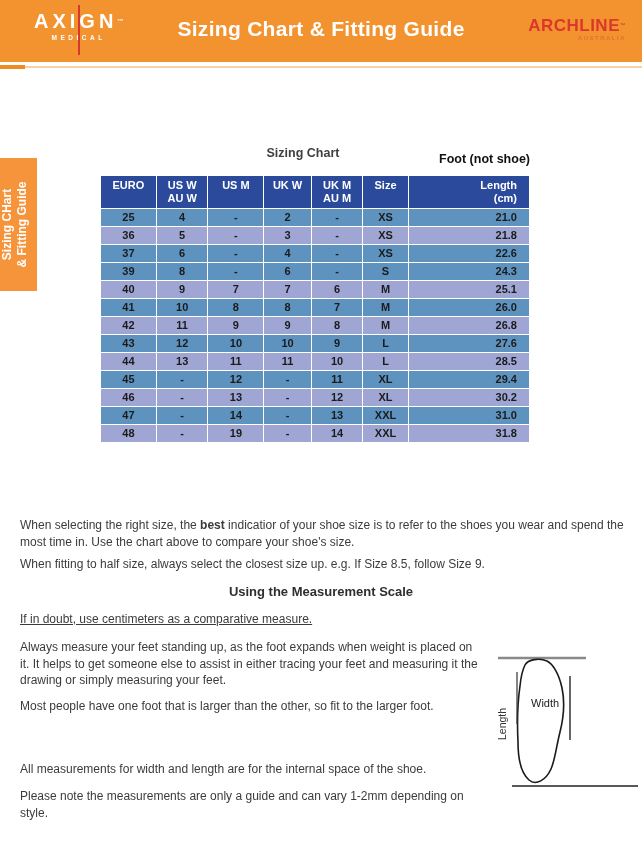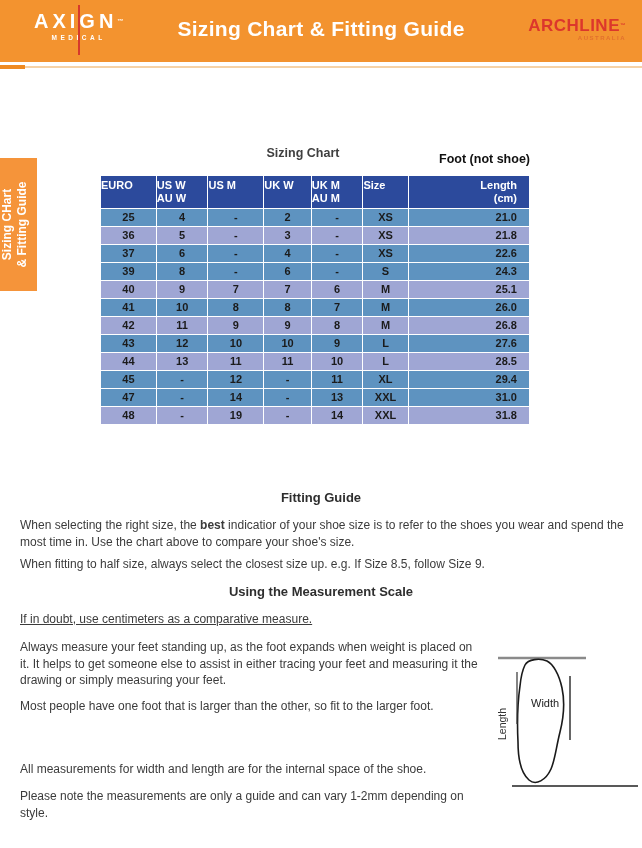--- a/index.html
+++ b/index.html
@@ -30,21 +30,21 @@
     font-size:12px; line-height:15px; }
 
   
   .chart-title { position:absolute; left:188px; top:146px; width:230px; text-align:center;
     font-size:12.5px; font-weight:bold; color:#3f3f3f; }
   .foot-note { position:absolute; right:112px; top:152px; font-size:12.5px; font-weight:bold; color:#111; }
 
   table.size-table { position:absolute; left:100px; top:175px; width:430px;
     border-collapse:separate; border-spacing:1.5px; background:#fff; table-layout:fixed; }
   .size-table th { background:#2C4A9C; color:#fff; font-size:11px; font-weight:bold;
-    vertical-align:top; padding:3px 0 3px 0; line-height:13px; text-align:left; }
+    vertical-align:top; padding:3px 0 3px 0; line-height:13px; text-align:center; }
   .size-table th.len, .size-table td.len { text-align:right; padding-right:12px; }
   .size-table td { font-size:11px; font-weight:600; color:#1b1b1b; text-align:center;
     padding:1px 0; line-height:15px; }
   .size-table tr.row-blue td { background:#5E93C0; }
   .size-table tr.row-lav  td { background:#9FA6D4; }
   .l2 { display:block; }
   .l2:empty { display:none; }
   col.c0{width:13%} col.c1{width:12%} col.c2{width:13%} col.c3{width:11%}
   col.c4{width:12%} col.c5{width:10.5%} col.c6{width:28.5%}
 
@@ -201,20 +201,29 @@
         </tr>
         <tr class="row-blue">
           <td>45</td>
           <td>-</td>
           <td>12</td>
           <td>-</td>
           <td>11</td>
           <td>XL</td>
           <td class="len">29.4</td>
         </tr>
+        <tr class="row-lav">
+          <td>46</td>
+          <td>-</td>
+          <td>13</td>
+          <td>-</td>
+          <td>12</td>
+          <td>XL</td>
+          <td class="len">30.2</td>
+        </tr>
         <tr class="row-blue">
           <td>47</td>
           <td>-</td>
           <td>14</td>
           <td>-</td>
           <td>13</td>
           <td>XXL</td>
           <td class="len">31.0</td>
         </tr>
         <tr class="row-lav">
@@ -222,21 +231,20 @@
           <td>-</td>
           <td>19</td>
           <td>-</td>
           <td>14</td>
           <td>XXL</td>
           <td class="len">31.8</td>
         </tr>
       </tbody>
   </table>
 
-  <div class="h-center fit-head">Fitting Guide</div>
   <p class="para p1"><span>When selecting the right size, the </span><span class="bold">best</span><span> indicatior of your shoe size is to refer to the shoes you wear and spend the most time in. Use the chart above to compare your shoe's size.</span></p>
   <p class="para p2">When fitting to half size, always select the closest size up. e.g. If Size 8.5, follow Size 9.</p>
 
   <div class="h-center meas-head">Using the Measurement Scale</div>
   <p class="para mp1">If in doubt, use centimeters as a comparative measure.</p>
   <p class="para mp3">Most people have one foot that is larger than the other, so fit to the larger foot.</p>
   <p class="para mp2">Always measure your feet standing up, as the foot expands when weight is placed on it. It helps to get someone else to assist in either tracing your feet and measuring it the drawing or simply measuring your feet.</p>
   <p class="para mp4">All measurements for width and length are for the internal space of the shoe.</p>
   <p class="para mp5">Please note the measurements are only a guide and can vary 1-2mm depending on style.</p>
 

